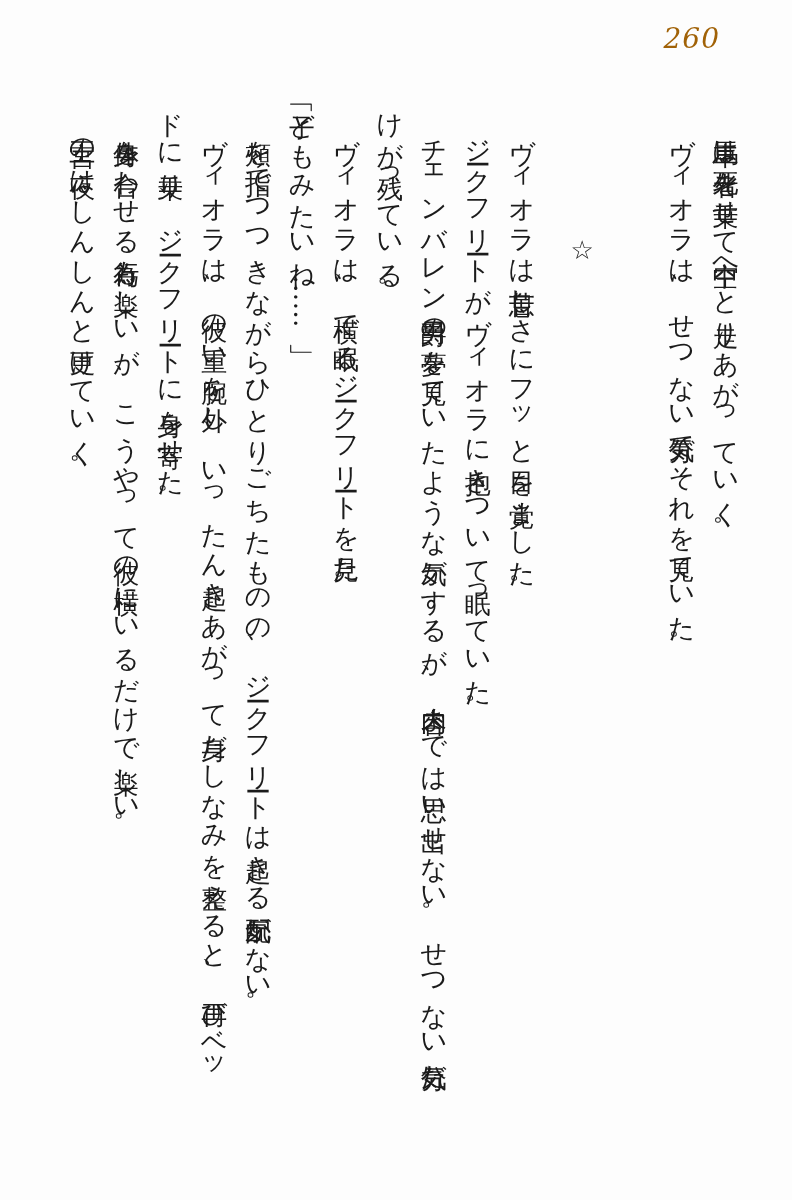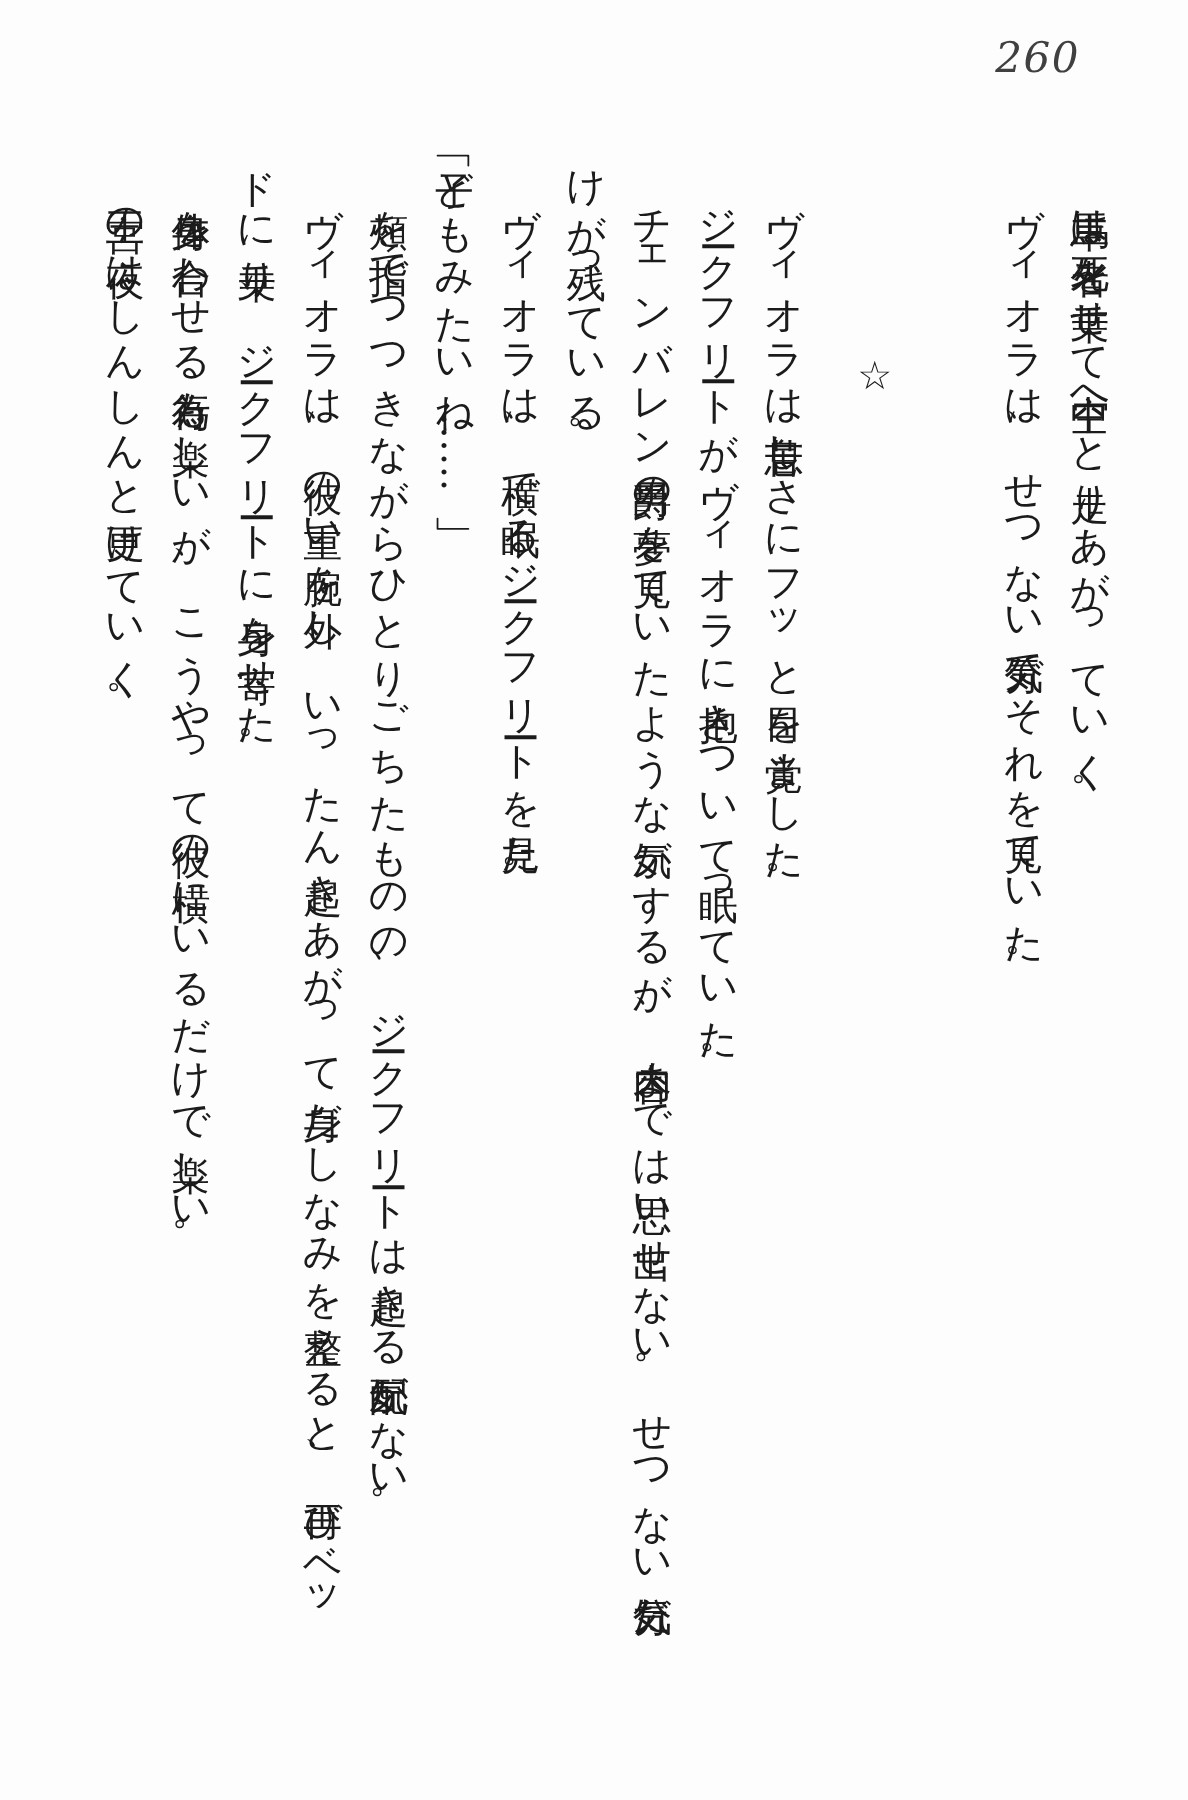--- a/index.html
+++ b/index.html
@@ -13,21 +13,21 @@
     background: #fdfdfd;
     overflow: hidden;
     font-family: "DejaVu Serif", serif;
   }
   .page-number {
     position: absolute;
     top: 22px;
     right: 72px;
     font-size: 28px;
     font-style: italic;
-    color: #404040;
+    color: #a16207;
     letter-spacing: 1px;
   }
   .text-block {
     position: absolute;
     top: 95px;
     right: 45px;
     height: 1002px;
     writing-mode: vertical-rl;
     -webkit-writing-mode: vertical-rl;
     text-orientation: mixed;

